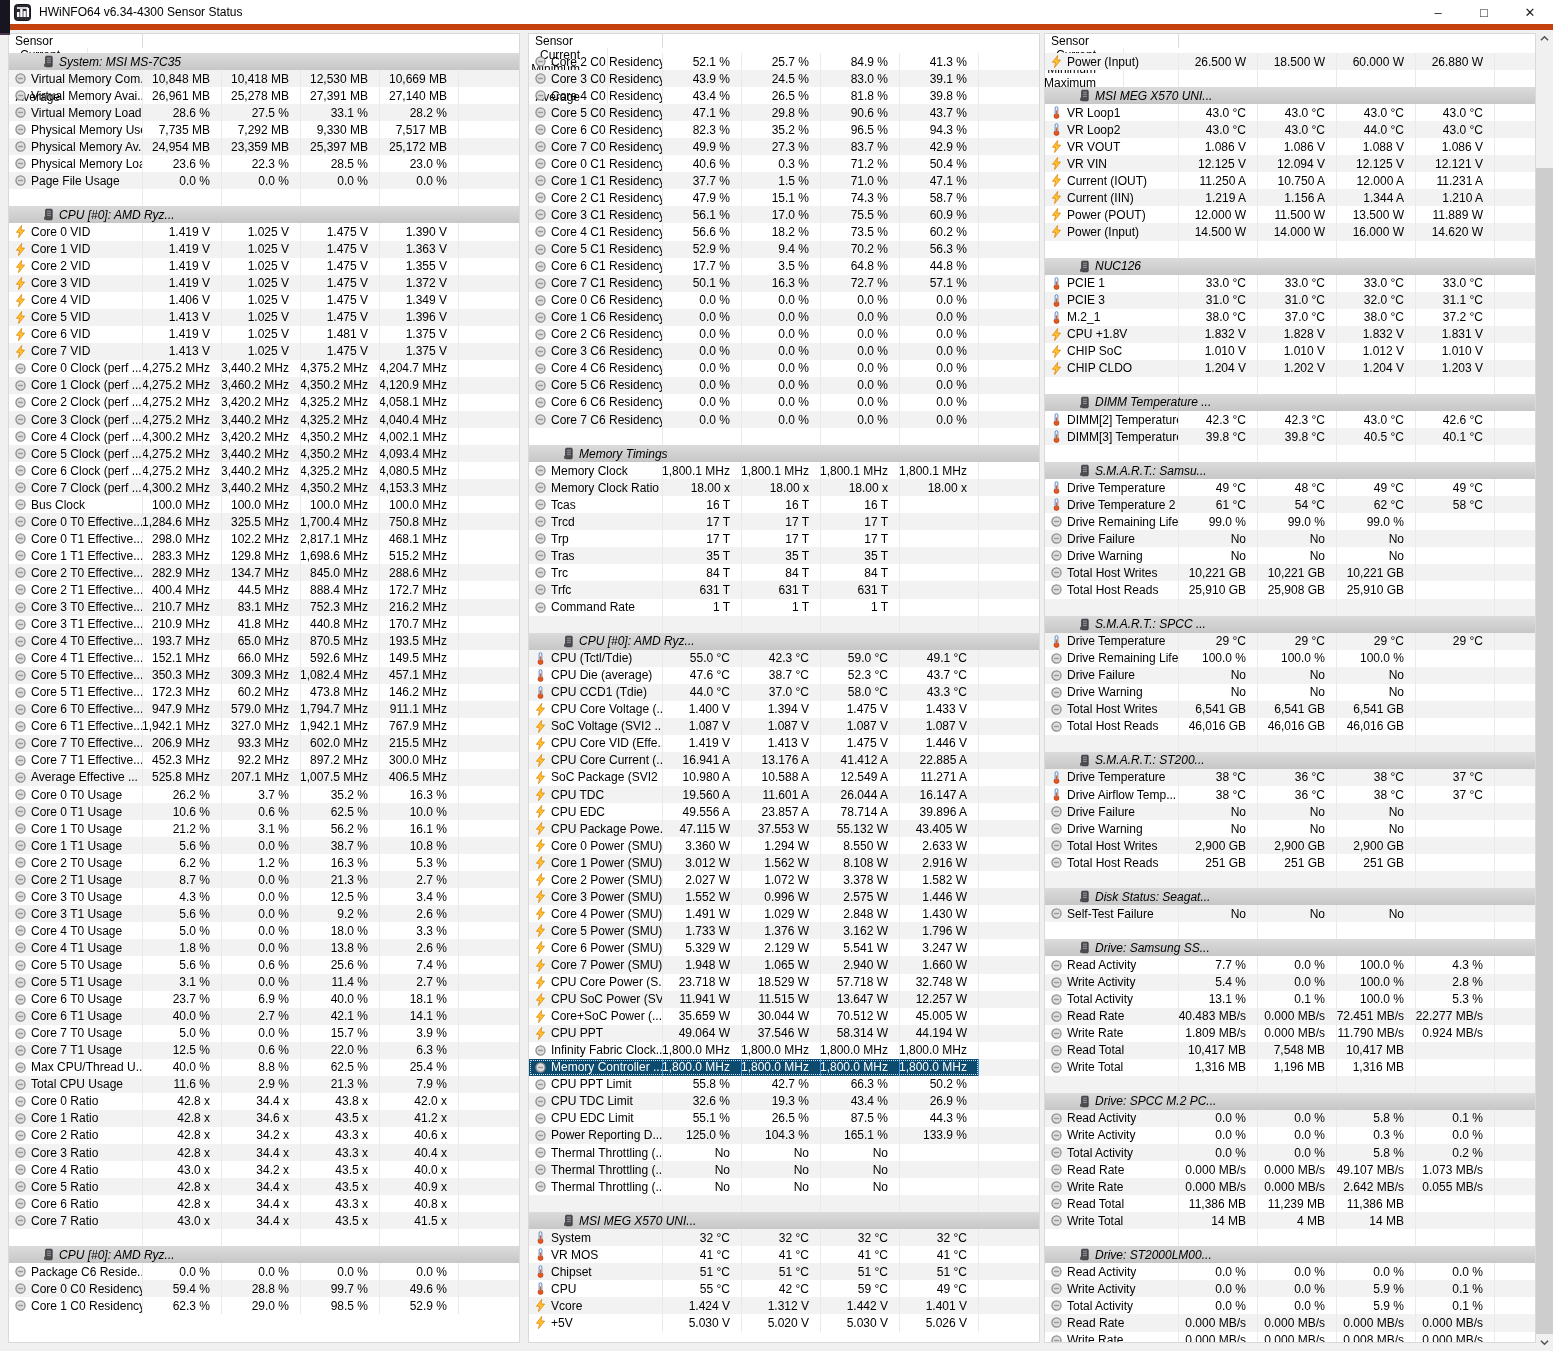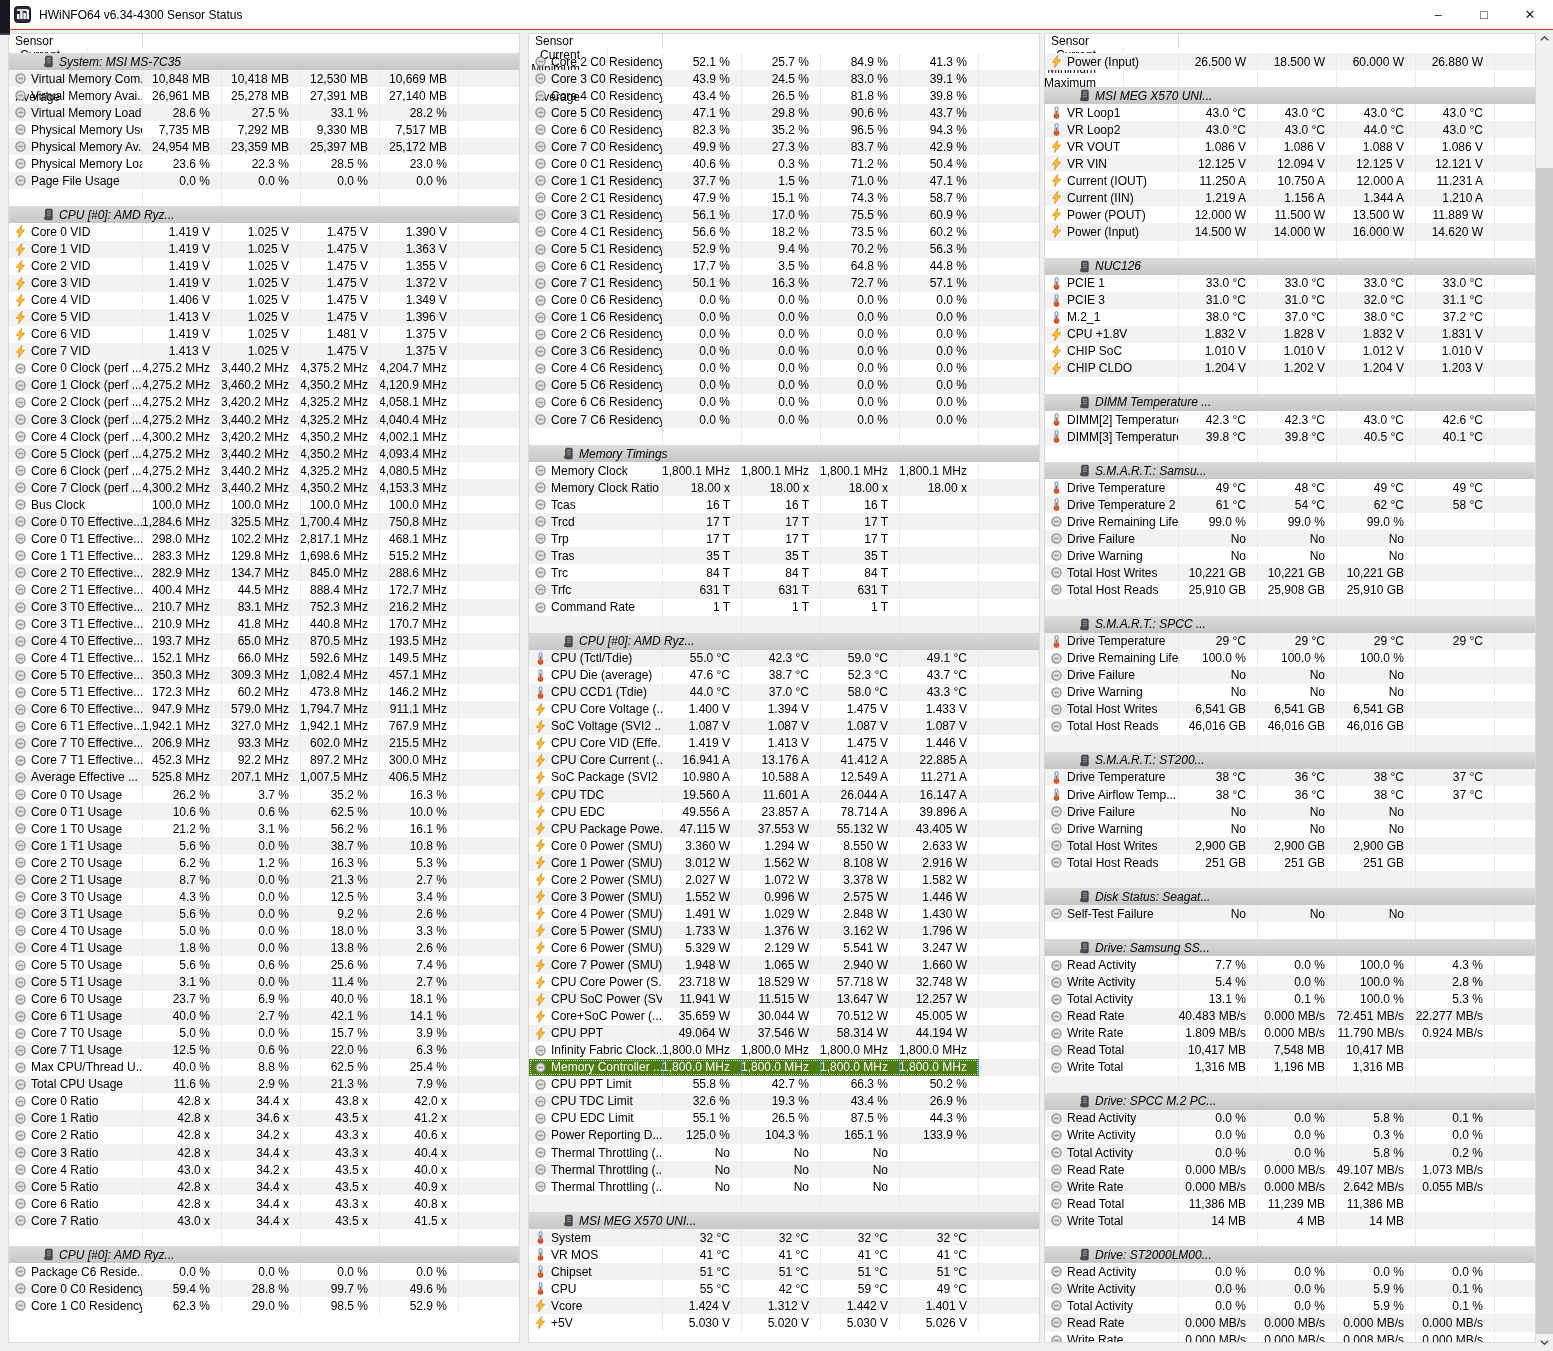--- a/index.html
+++ b/index.html
@@ -1,20 +1,20 @@
 <!DOCTYPE html>
 <html><head>
 <meta charset="utf-8">
 <style>
   html,body{margin:0;padding:0;background:#f0f0f0;}
   .window{position:relative;width:1553px;height:1351px;background:#f0f0f0;overflow:hidden;
           font-family:"Liberation Sans","DejaVu Sans",sans-serif;font-size:12px;color:#000;}
   .desktop-corner{position:absolute;left:0;top:0;width:10px;height:33px;background:#17151f;border-bottom:2px solid #4a3550;z-index:50;}
   
-  .titlebar{position:absolute;left:0;top:0;width:100%;height:30px;background:#ffffff;display:flex;align-items:center;border-bottom:1px solid #c2410c;box-sizing:border-box;}
+  .titlebar{position:absolute;left:0;top:0;width:100%;height:30px;background:#ffffff;display:flex;align-items:center;border-bottom:6px solid #c2410c;box-sizing:border-box;}
   .app-icon{width:17px;height:17px;margin-left:14px;margin-right:8px;flex:none;}
   .title-text{flex:1;white-space:nowrap;overflow:hidden;}
   .winbtns{display:flex;height:100%;flex:none;}
   .winbtn{width:46px;height:100%;display:flex;align-items:center;justify-content:center;font-size:13px;color:#222;}
   
   :root{--rh:17.05px;}
   .panel{position:absolute;top:33px;height:1310px;background:#ffffff;overflow:hidden;border:1px solid #d9d9d9;box-sizing:border-box;}
   #panel0{left:8px;width:512px;}
   #panel1{left:528px;width:512px;}
   #panel2{left:1044px;width:492px;}
@@ -26,21 +26,21 @@
   .row{display:flex;height:var(--rh);align-items:stretch;position:relative;}
   .row.stripe{background:#f2f2f2;}
   .cell{display:flex;align-items:center;box-sizing:border-box;white-space:nowrap;overflow:hidden;}
   .icon-cell{width:22px;justify-content:center;flex:none;}
   .icon-cell svg{width:13px;height:13px;display:block;}
   .label-cell{width:112px;border-right:1px solid #eaeaea;flex:none;}
   .val{width:79px;justify-content:flex-end;padding-right:11px;border-right:1px solid #eaeaea;flex:none;}
   .fillc{flex:1;}
   .row.section{background:linear-gradient(#dbdbdb,#c7c7c7);padding-left:28px;}
   .row.section .label-cell{width:auto;flex:1;border-right:none;font-style:italic;}
-  .row.sel .icon-cell,.row.sel .label-cell,.row.sel .val{background:#4d7c0f;color:#fff;border-right-color:#3a96e2;}
+  .row.sel .icon-cell,.row.sel .label-cell,.row.sel .val{background:#0c4a6e;color:#fff;border-right-color:#3a96e2;}
   .row.sel::after{content:"";position:absolute;left:0;top:0;width:450px;height:100%;outline:1px dotted #cfe6ff;outline-offset:-2px;pointer-events:none;}
   
   .scrollbar{position:absolute;right:0;top:30px;width:17px;height:1321px;background:#f0f0f0;}
   .scroll-btn{position:absolute;left:0;width:17px;height:17px;display:flex;align-items:center;justify-content:center;background:#f0f0f0;}
   .scroll-btn svg{width:9px;height:9px;}
   .scroll-up{top:0;}
   .scroll-down{bottom:0;}
   .scroll-thumb{position:absolute;left:0;top:138px;width:17px;height:1166px;background:#cdcdcd;}
 </style>
 </head>

